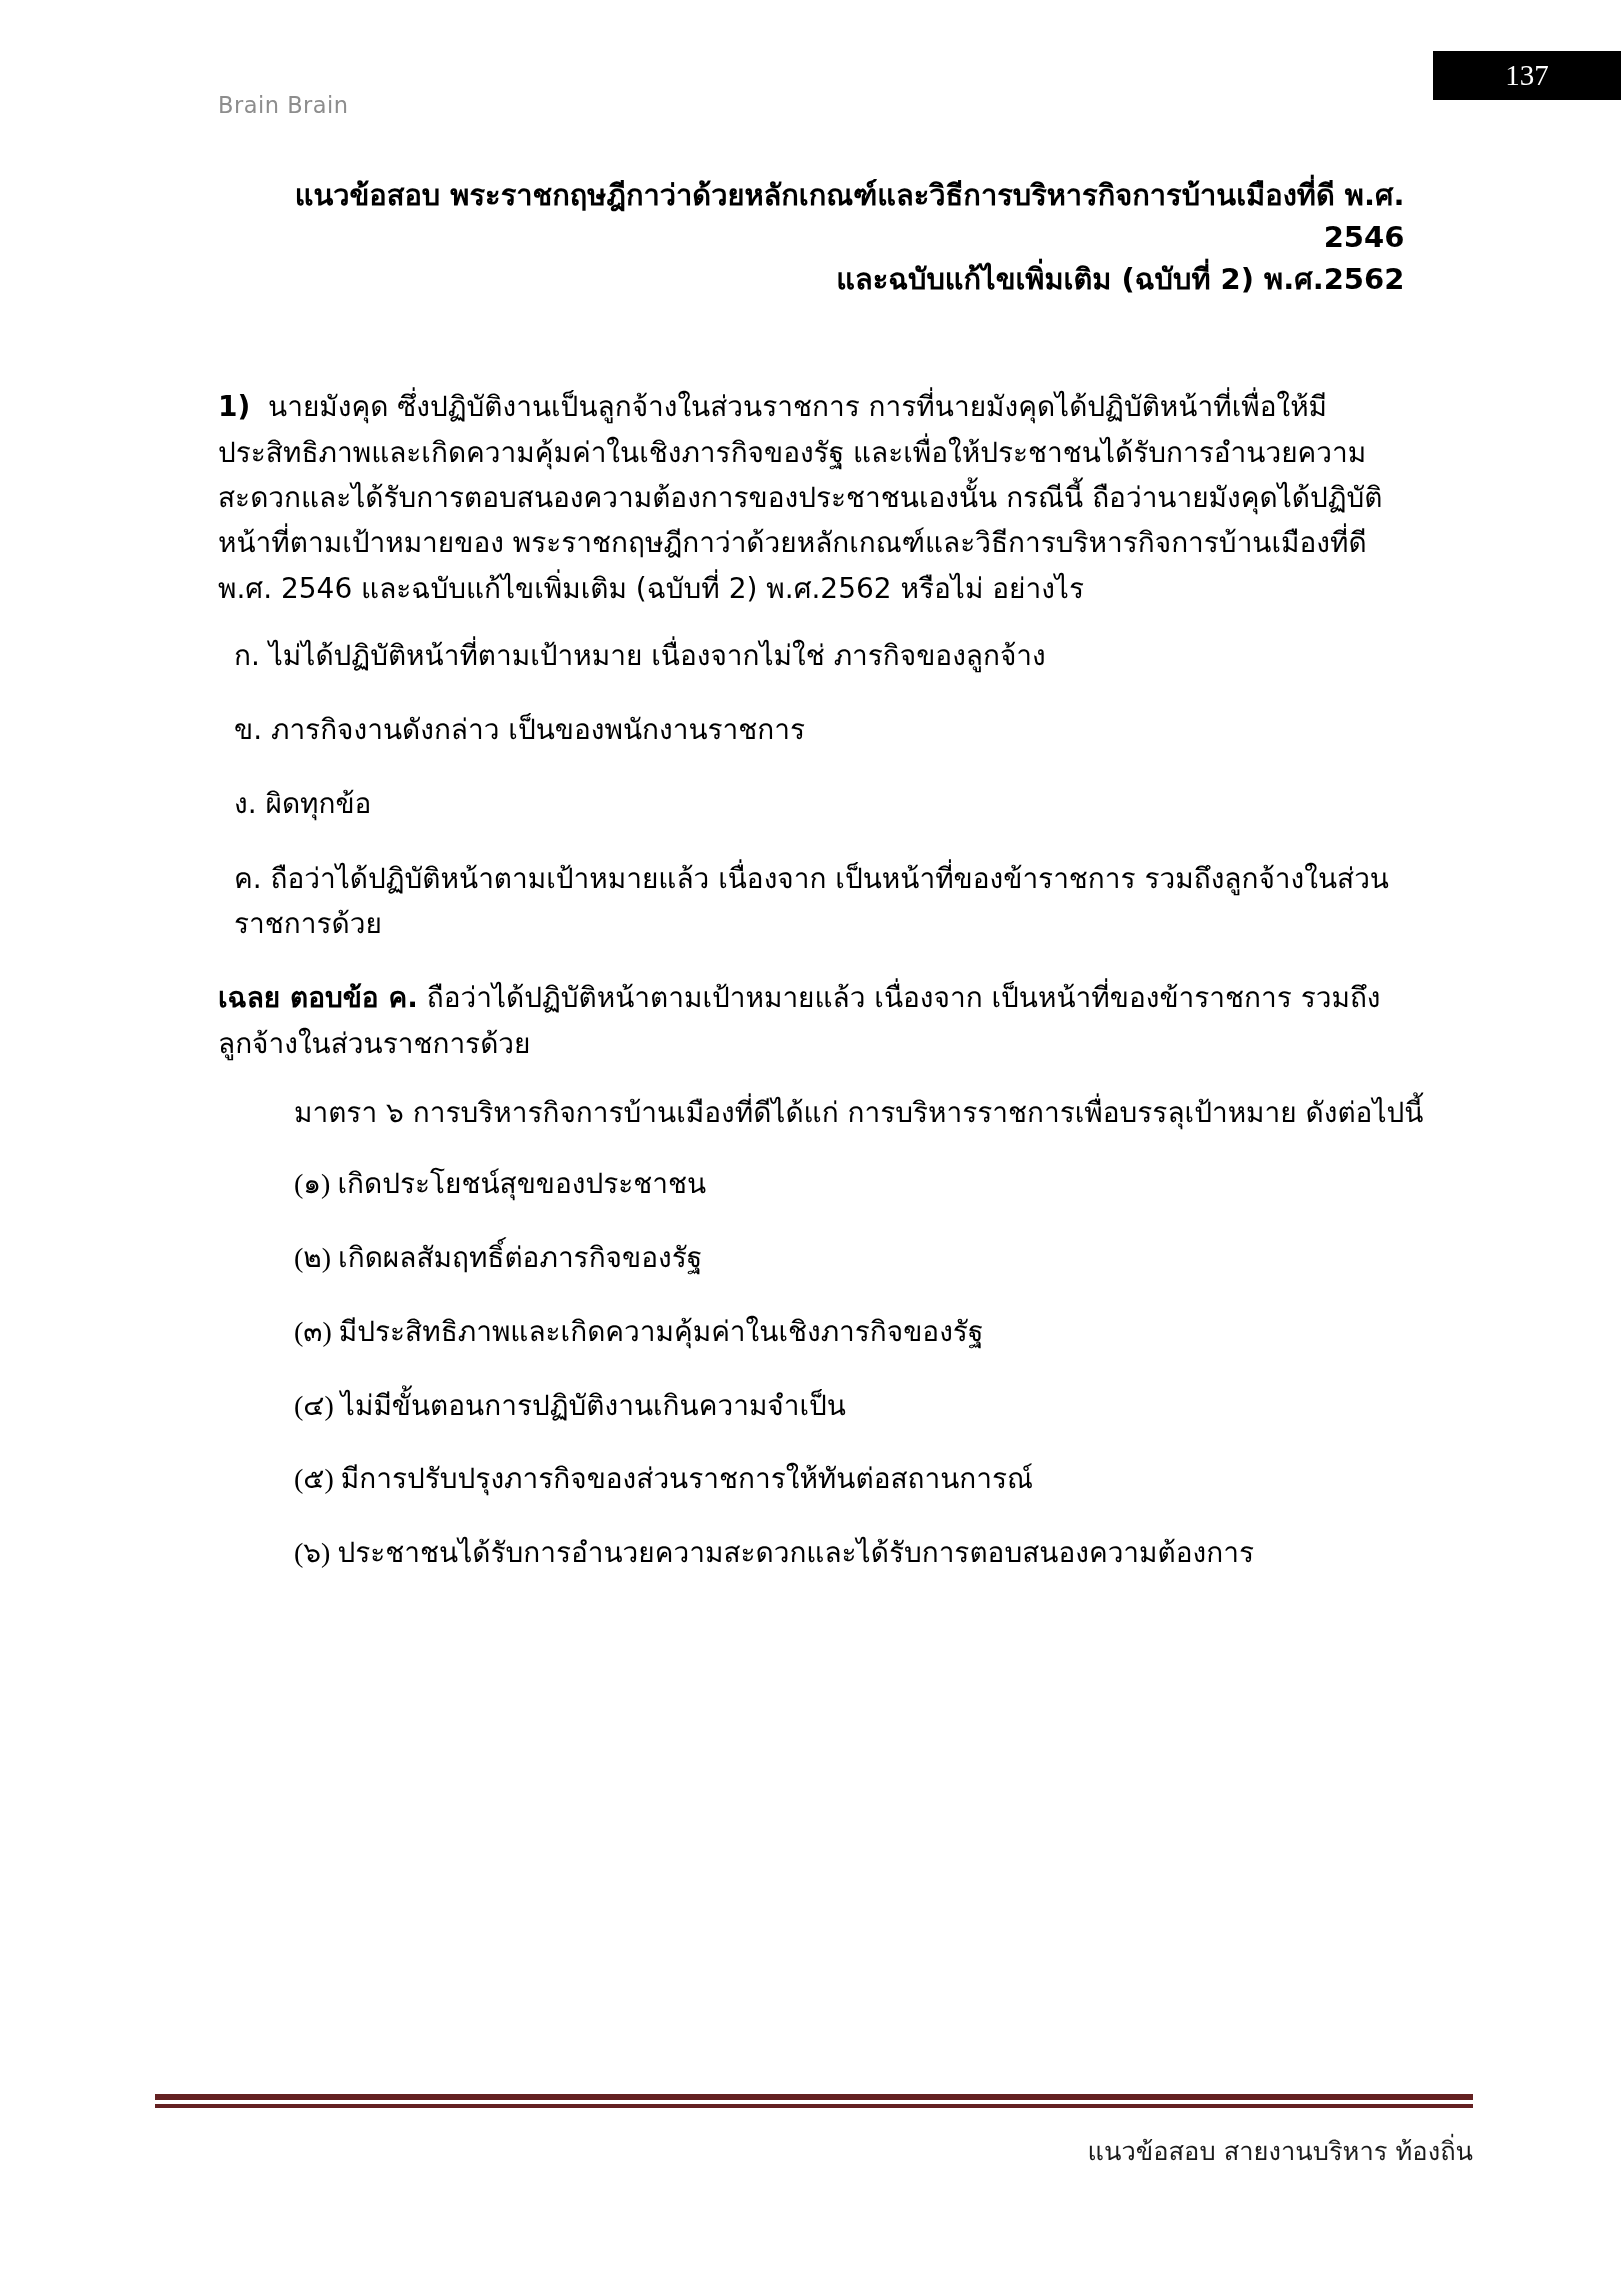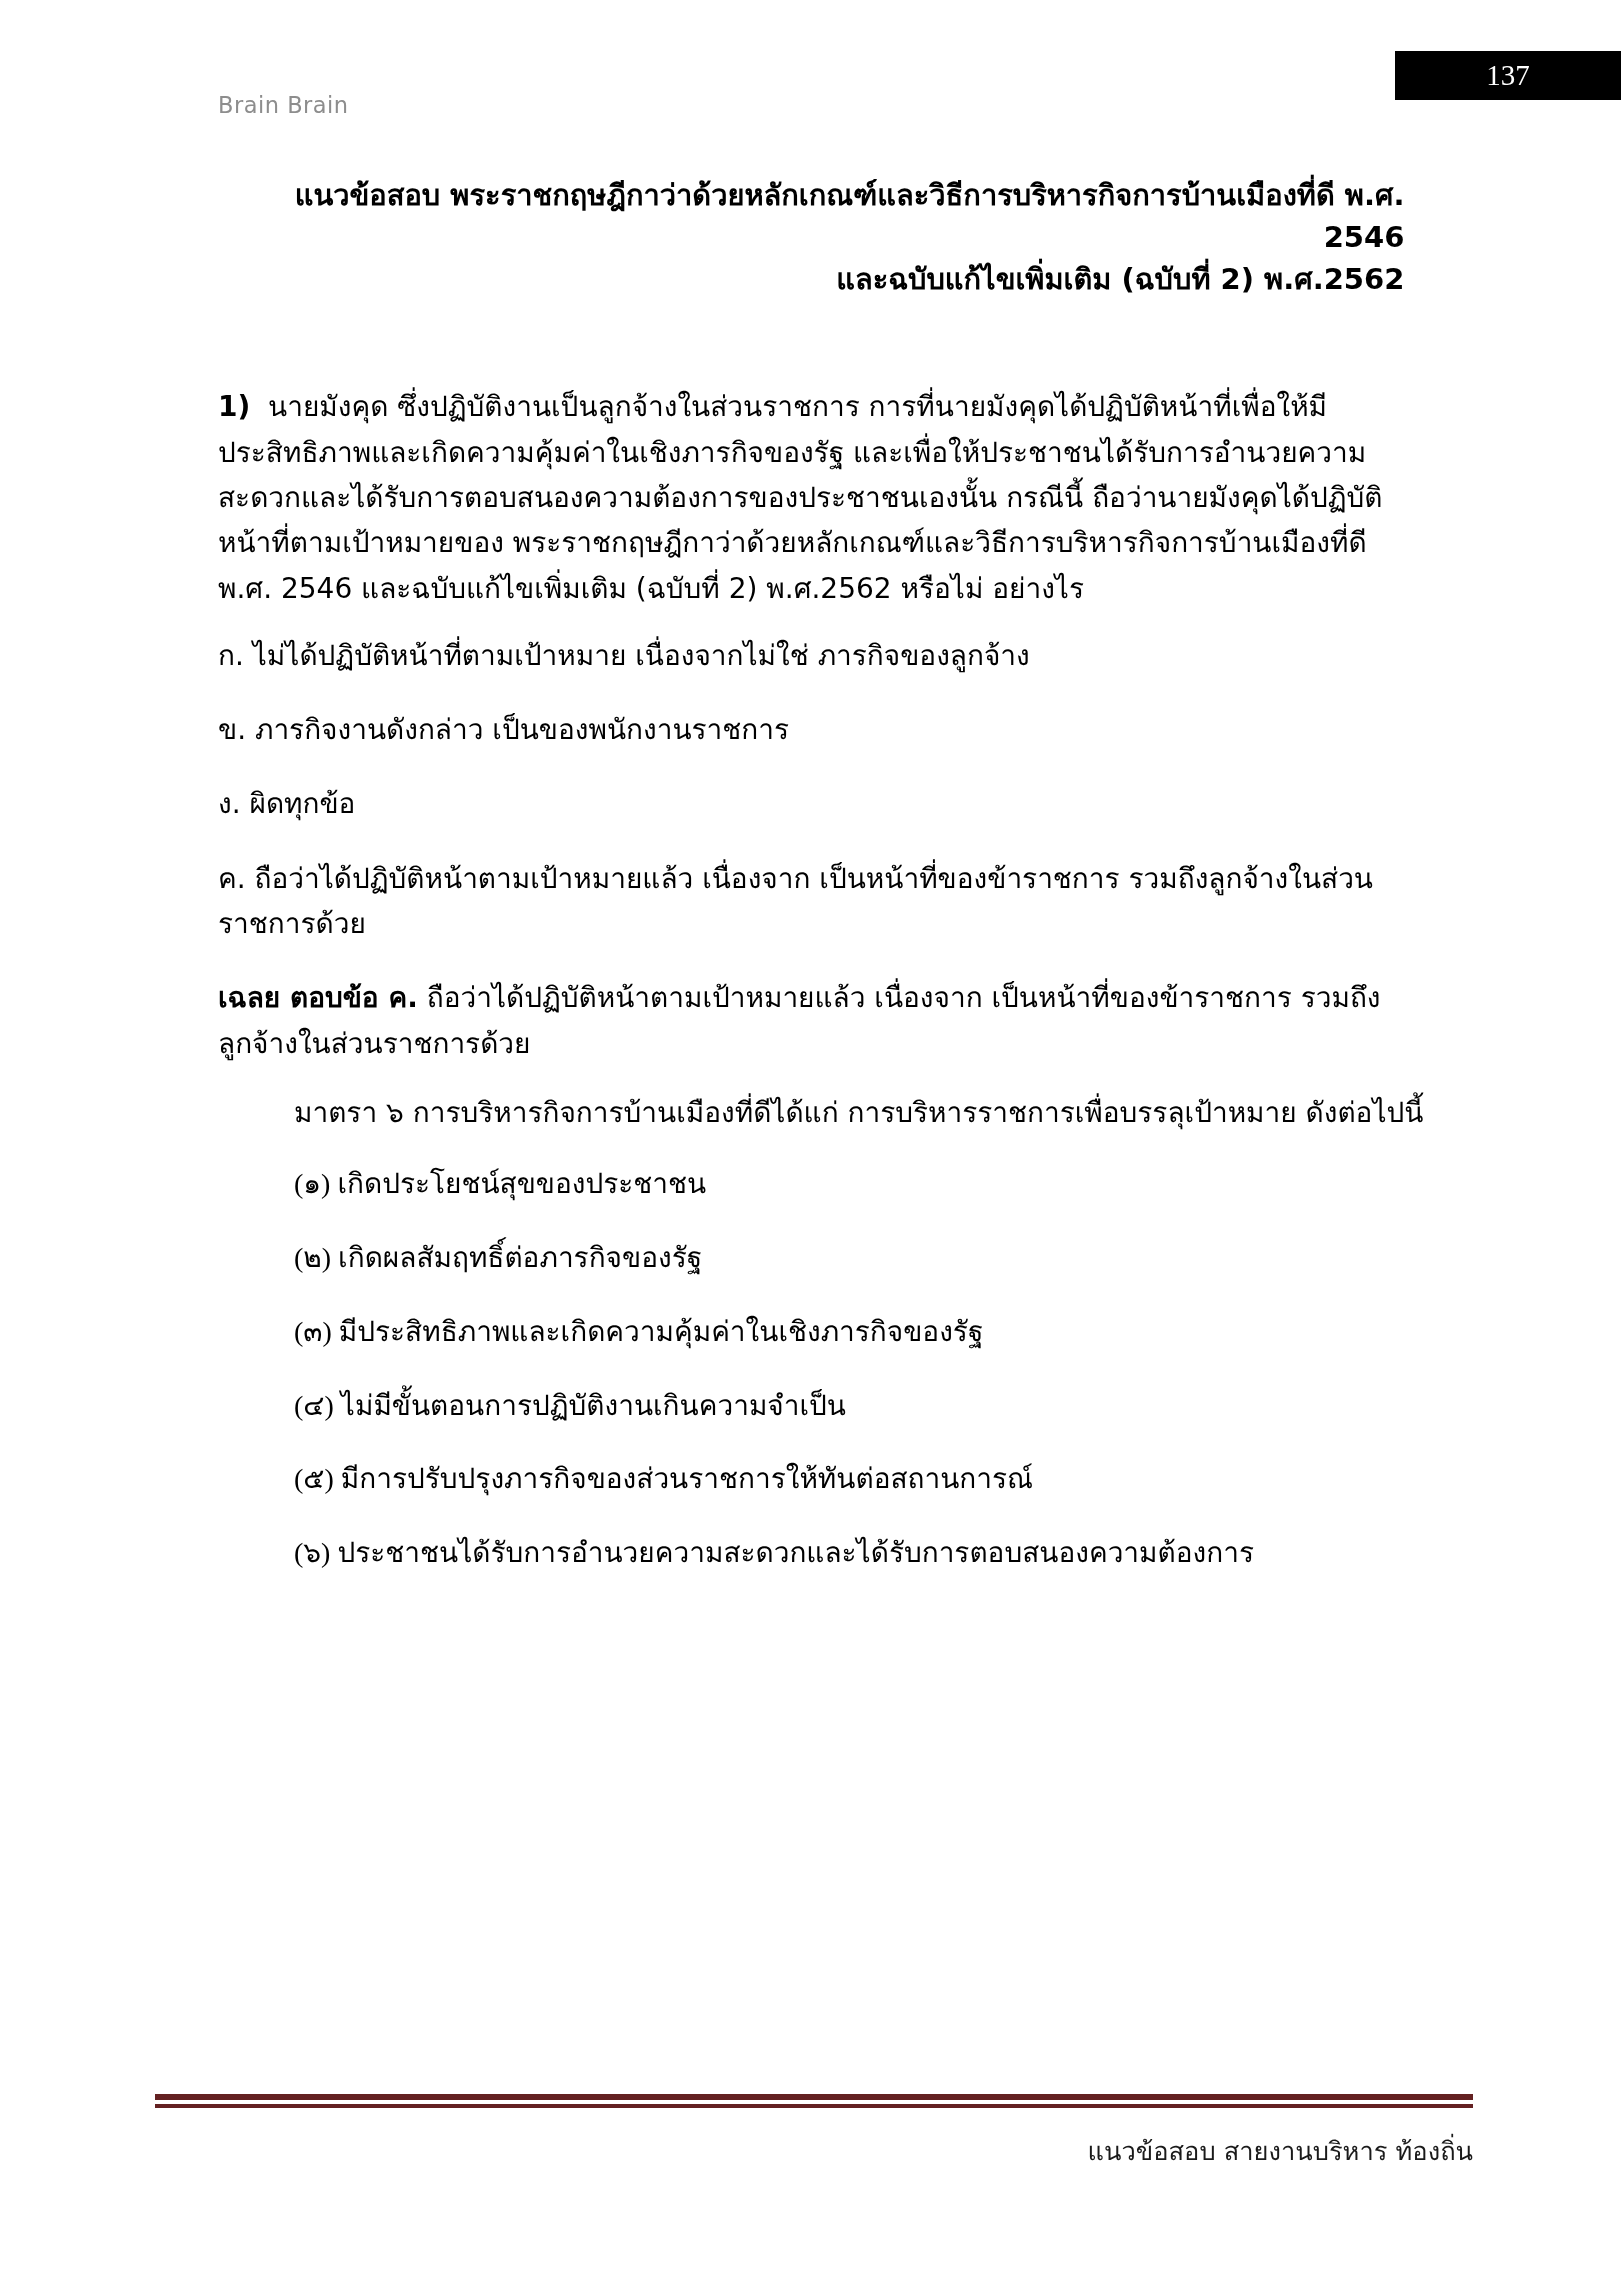--- a/index.html
+++ b/index.html
@@ -35,21 +35,21 @@
     font-size: 22.5px;
     letter-spacing: 0.5px;
     color: #8d8d8d;
     font-family: "DejaVu Sans", "Liberation Sans", sans-serif;
     white-space: nowrap;
   }
   .page-number-box {
     position: absolute;
     right: 0px;
     top: 0px;
-    width: 226px;
+    width: 188px;
     height: 49px;
     background: #000000;
     color: #ffffff;
     display: flex;
     align-items: center;
     justify-content: center;
     font-size: 29px;
     font-family: "Liberation Serif", "DejaVu Serif", serif;
   }
 
@@ -78,21 +78,21 @@
   p.para {
     margin: 0 0 21.6px 0;
     font-size: 28px;
     line-height: 1.62;
     text-align: left;
   }
 
   .q-lead { font-weight: bold; }
 
   .choice {
-    margin: 0 0 29px 0;
+    margin: 0 0 29px 16px;
     font-size: 28px;
     line-height: 1.62;
   }
 
   .answer {
     margin: 0 0 23.5px 0;
     font-size: 28px;
     line-height: 1.62;
   }
   .answer .ans-label { font-weight: bold; }

